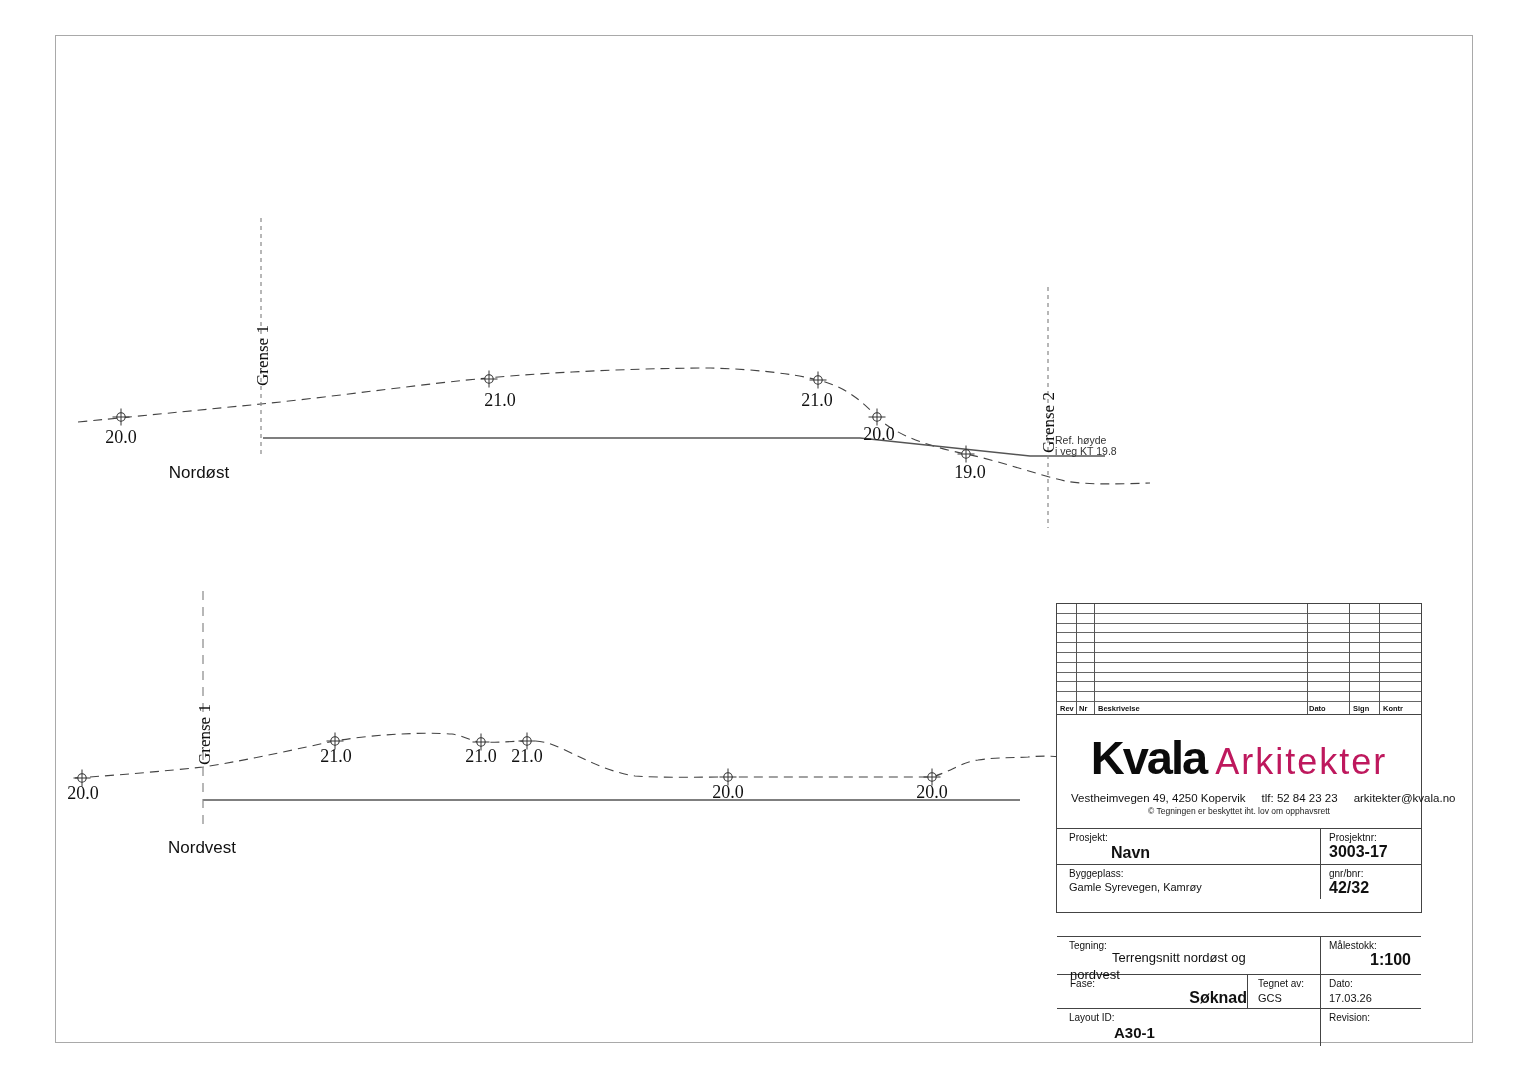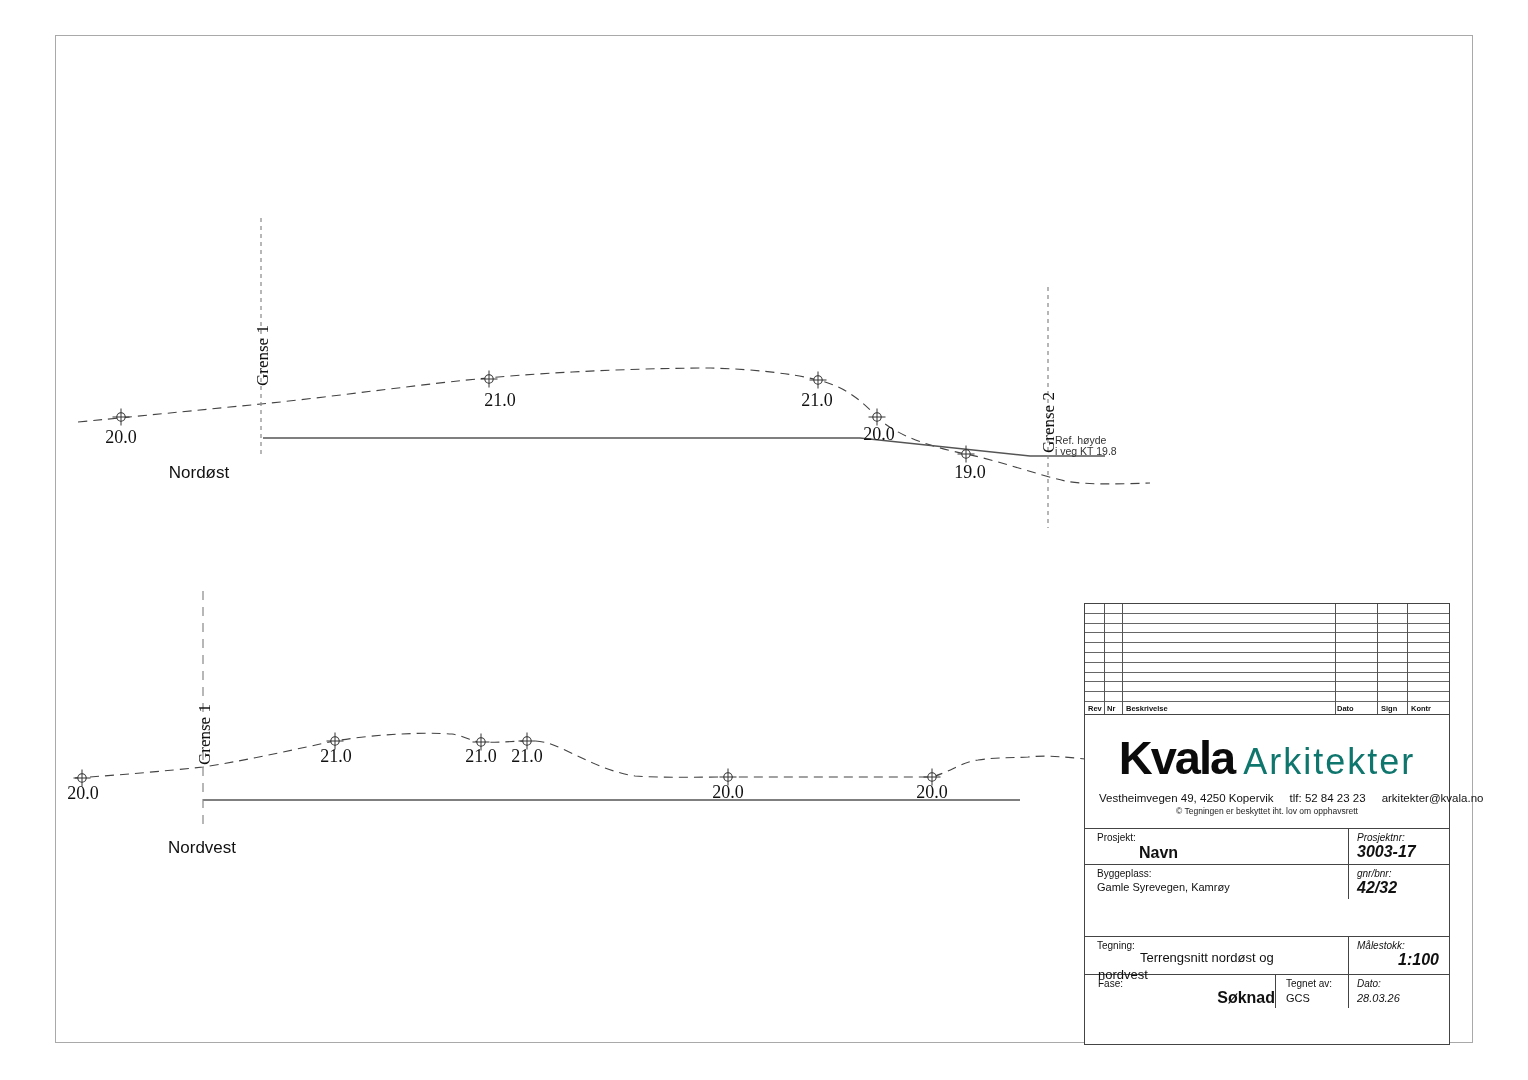--- a/index.html
+++ b/index.html
@@ -3,52 +3,52 @@
 <meta charset="utf-8">
 <style>
   html,body{margin:0;padding:0;background:#fff;}
   body{width:1528px;height:1080px;position:relative;overflow:hidden;
        font-family:"Liberation Sans",sans-serif;color:#111;}
   .sheet-border{position:absolute;left:55px;top:35px;width:1418px;height:1008px;
        border:1px solid #a9a9a9;box-sizing:border-box;}
   #drawing{position:absolute;left:0;top:0;}
 
   
-  .tb{position:absolute;left:1084px;top:603px;width:366px;height:442px;
+  .tb{position:absolute;left:1056px;top:603px;width:366px;height:310px;
       border:1px solid #444;box-sizing:border-box;background:#fff;}
   .rev{position:absolute;left:0;top:0;width:100%;height:110px;border-bottom:1px solid #444;}
   .rev-row{height:8.8px;border-bottom:1px solid #666;}
   .rev-vline{position:absolute;top:0;height:110px;width:1px;background:#555;}
   .rev-header{position:absolute;top:98px;left:0;width:100%;height:12px;
       font-size:7.5px;font-weight:bold;}
   .rev-header span{position:absolute;top:2px;}
   .rh-rev{left:3px}.rh-nr{left:22px}.rh-besk{left:41px}
   .rh-dato{left:252px}.rh-sign{left:296px}.rh-kontr{left:326px}
 
   .logo-block{position:absolute;left:0;top:110px;width:100%;height:114px;text-align:center;}
   .logo-line{margin-top:16px;white-space:nowrap;}
   .logo-brand{font-size:47px;font-weight:800;letter-spacing:-2px;color:#0b0b0b;}
-  .logo-suffix{font-size:36px;font-weight:400;letter-spacing:2px;color:#0f766e;margin-left:9px;}
+  .logo-suffix{font-size:36px;font-weight:400;letter-spacing:2px;color:#be185d;margin-left:9px;}
   .address-line{font-size:11.5px;margin-top:7px;white-space:nowrap;margin-left:6px;}
   .address-line span{margin:0 8px;}
   .copyright{font-size:8.5px;margin-top:2px;color:#222;}
 
   .tb-row{position:absolute;left:0;width:100%;border-top:1px solid #444;box-sizing:border-box;}
   .r1{top:224px;height:36px;}
   .r2{top:260px;height:35px;}
   .r3{top:295px;height:37px;}
   .r4{top:332px;height:38px;}
   .r5{top:370px;height:34px;}
   .r6{top:404px;height:38px;border-bottom:none;}
   .cell-div{position:absolute;top:0;bottom:0;width:1px;background:#444;}
   .div-right{left:263px;}
   .div-mid{left:190px;}
   .tb-label{font-size:10px;margin:3px 0 0 12px;}
   .tb-label.in-right{margin-left:8px;}
-  .rcell{position:absolute;left:264px;top:0;right:0;bottom:0;font-style:italic;}
+  .rcell{position:absolute;left:264px;top:0;right:0;bottom:0;}
   .mcell{position:absolute;left:191px;top:0;width:72px;bottom:0;}
   .lcell{position:absolute;left:0;top:0;width:263px;bottom:0;}
   .lcell-narrow{position:absolute;left:0;top:0;width:190px;bottom:0;}
   .v-big{font-size:16px;font-weight:bold;}
   .v-med{font-size:11px;}
   .navn-val{margin:1px 0 0 54px;}
   .prosjektnr-val{margin:0 0 0 8px;}
   .bygg-val{margin:2px 0 0 12px;}
   .gnr-val{margin:0 0 0 8px;}
   .tiltak-val{margin:2px 0 0 12px;}
@@ -210,18 +210,29 @@
     <div class="lcell-narrow">
       <div class="tb-label" style="margin-left:13px">Fase:</div>
       <div class="fase-val">Søknad</div>
     </div>
     <div class="mcell">
       <div class="tb-label">Tegnet av:</div>
       <div class="v-med tegnetav-val">GCS</div>
     </div>
     <div class="rcell">
       <div class="tb-label in-right">Dato:</div>
-      <div class="v-med dato-val">28.03.26</div>
-    </div>
-  </div>
-
+      <div class="v-med dato-val">17.03.26</div>
+    </div>
+  </div>
+
+  <div class="tb-row r6">
+    <div class="cell-div div-right"></div>
+    <div class="lcell">
+      <div class="tb-label">Layout ID:</div>
+      <div class="layout-val">A30-1</div>
+    </div>
+    <div class="rcell">
+      <div class="tb-label in-right">Revision:</div>
+      <div class="v-med"></div>
+    </div>
+  </div>
 
 </div>
 
 </body></html>

